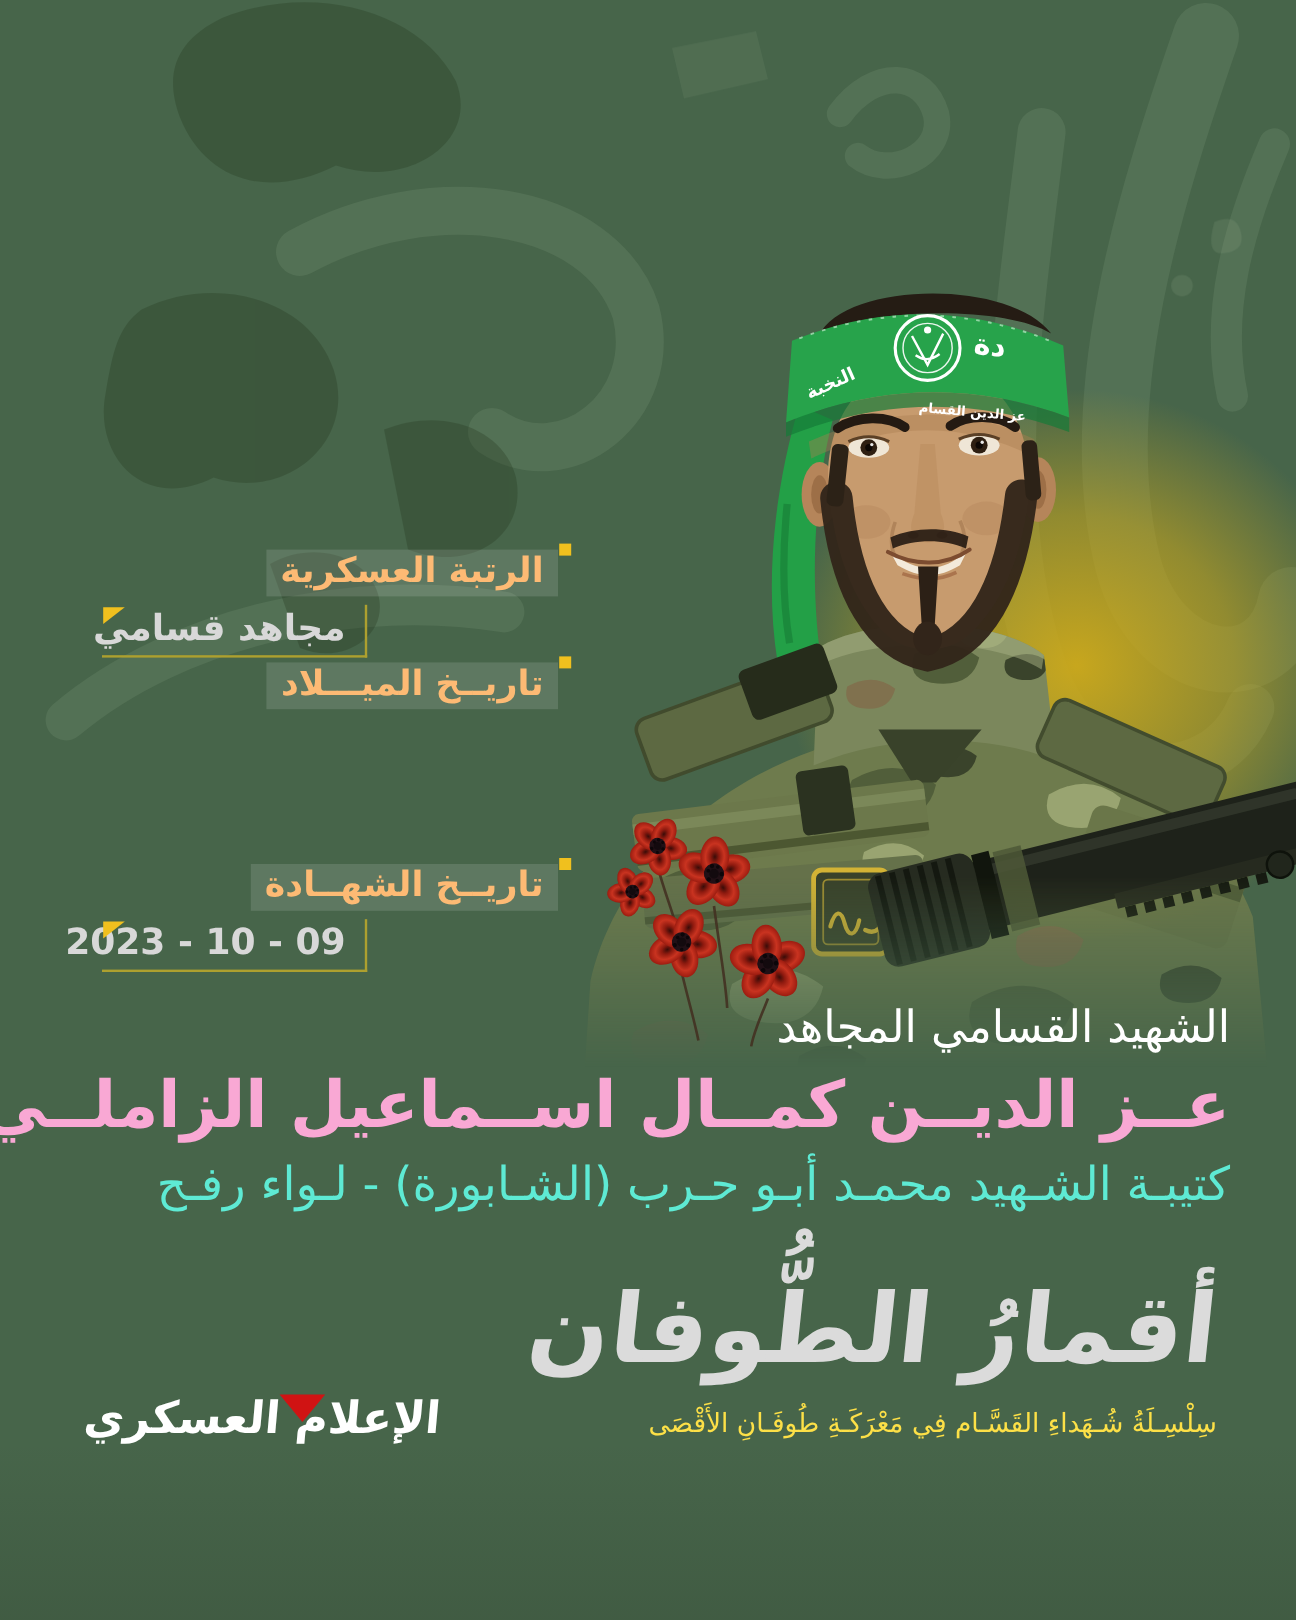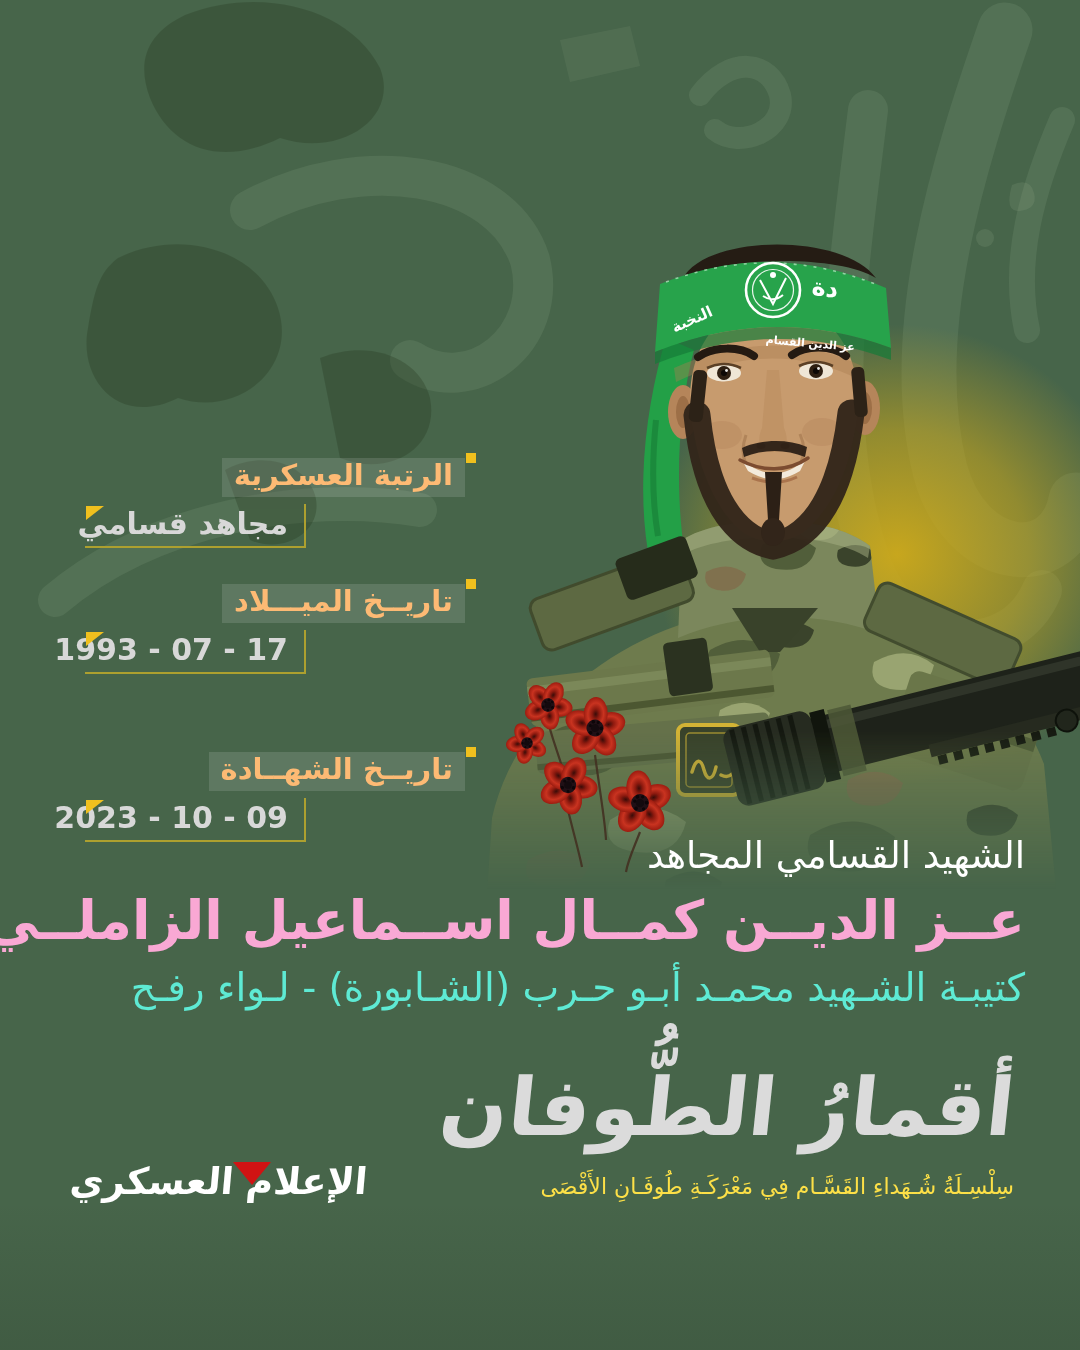--- a/index.html
+++ b/index.html
@@ -14,21 +14,21 @@
   }
   .person{
     position:absolute;left:470px;top:220px;width:620px;height:690px;
     -webkit-mask-image:linear-gradient(to bottom,#000 74%,rgba(0,0,0,0) 97%);
     mask-image:linear-gradient(to bottom,#000 74%,rgba(0,0,0,0) 97%);
   }
   .flowers{position:absolute;left:485px;top:660px;width:240px;height:230px;}
 
   
   .field{position:absolute;right:615px;width:378px;direction:rtl;}
-  .f0{top:458px}.f1{top:584px}.f2{top:752px}
+  .f0{top:458px}.f1{top:552px}.f2{top:720px}
   .sq{position:absolute;right:-11px;top:-5px;width:10px;height:10px;background:#f0c01e;}
   .flabel{
     display:inline-block;background:rgba(255,255,255,0.13);color:#fdba74;
     font-size:29px;font-weight:bold;line-height:1.15;padding:1px 12px 5px;
   }
   .fbox{
     width:219px;height:42px;margin:7px 159px 0 0;position:relative;
     border-left:none;border-top:none;
     border-right:2px solid #ada02f;border-bottom:2px solid #ada02f;
   }
@@ -307,24 +307,20 @@
     <div class="flabel">الرتبة العسكرية</div>
     <div class="fbox">
       <span class="tri"></span>
       <div class="fvalue">مجاهد قسامي</div>
     </div>
   </div>
 
   <div class="field f1">
     <span class="sq"></span>
     <div class="flabel">تاريــخ الميـــلاد</div>
-    <div class="fbox">
-      <span class="tri"></span>
-      <div class="fvalue">17 - 07 - 1993</div>
-    </div>
   </div>
 
   <div class="field f2">
     <span class="sq"></span>
     <div class="flabel">تاريــخ الشهــادة</div>
     <div class="fbox">
       <span class="tri"></span>
       <div class="fvalue">09 - 10 - 2023</div>
     </div>
   </div>

